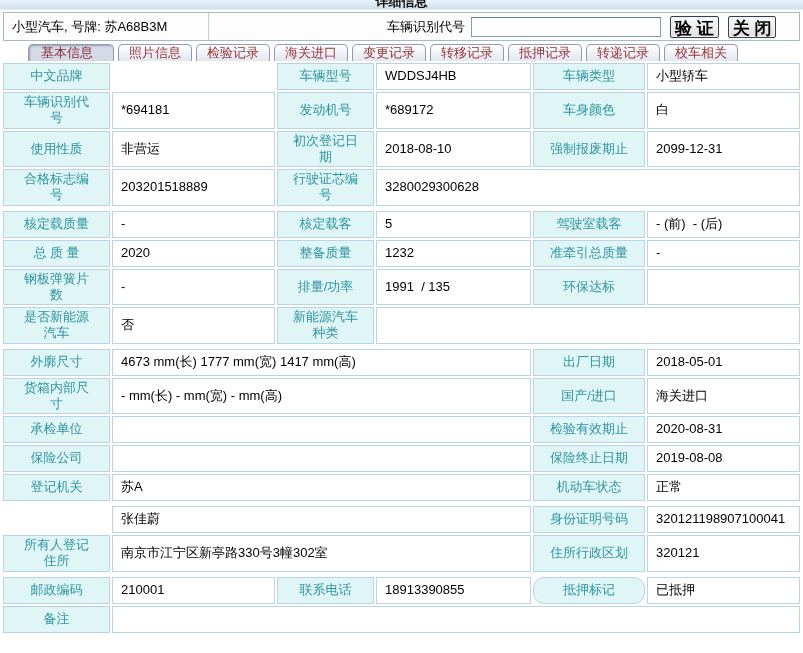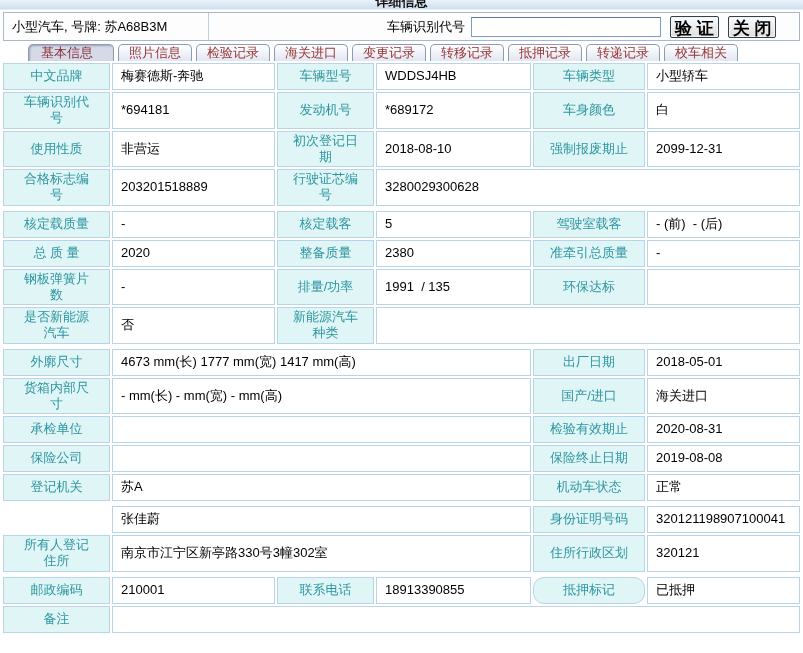--- a/index.html
+++ b/index.html
@@ -111,21 +111,20 @@
     <div class="tab">转移记录</div>
     <div class="tab">抵押记录</div>
     <div class="tab">转递记录</div>
     <div class="tab">校车相关</div>
   </div>
 
 <div class="tablewrap">
     <div class="section">
       <div class="row">
         <div class="cell label" style="grid-column: 1 / span 1;">中文品牌</div>
-        <div class="cell value" style="grid-column: 2 / span 1;">梅赛德斯-奔驰</div>
         <div class="cell label" style="grid-column: 3 / span 1;">车辆型号</div>
         <div class="cell value" style="grid-column: 4 / span 1;">WDDSJ4HB</div>
         <div class="cell label" style="grid-column: 5 / span 1;">车辆类型</div>
         <div class="cell value" style="grid-column: 6 / span 1;">小型轿车</div>
       </div>
       <div class="row">
         <div class="cell label" style="grid-column: 1 / span 1;">车辆识别代号</div>
         <div class="cell value" style="grid-column: 2 / span 1;">*694181</div>
         <div class="cell label" style="grid-column: 3 / span 1;">发动机号</div>
         <div class="cell value" style="grid-column: 4 / span 1;">*689172</div>
@@ -153,21 +152,21 @@
         <div class="cell value" style="grid-column: 2 / span 1;">-</div>
         <div class="cell label" style="grid-column: 3 / span 1;">核定载客</div>
         <div class="cell value" style="grid-column: 4 / span 1;">5</div>
         <div class="cell label" style="grid-column: 5 / span 1;">驾驶室载客</div>
         <div class="cell value" style="grid-column: 6 / span 1;">- (前)  - (后)</div>
       </div>
       <div class="row">
         <div class="cell label" style="grid-column: 1 / span 1;">总 质 量</div>
         <div class="cell value" style="grid-column: 2 / span 1;">2020</div>
         <div class="cell label" style="grid-column: 3 / span 1;">整备质量</div>
-        <div class="cell value" style="grid-column: 4 / span 1;">2380</div>
+        <div class="cell value" style="grid-column: 4 / span 1;">1232</div>
         <div class="cell label" style="grid-column: 5 / span 1;">准牵引总质量</div>
         <div class="cell value" style="grid-column: 6 / span 1;">-</div>
       </div>
       <div class="row">
         <div class="cell label" style="grid-column: 1 / span 1;">钢板弹簧片数</div>
         <div class="cell value" style="grid-column: 2 / span 1;">-</div>
         <div class="cell label" style="grid-column: 3 / span 1;">排量/功率</div>
         <div class="cell value" style="grid-column: 4 / span 1;">1991  / 135</div>
         <div class="cell label" style="grid-column: 5 / span 1;">环保达标</div>
         <div class="cell value" style="grid-column: 6 / span 1;"></div>

